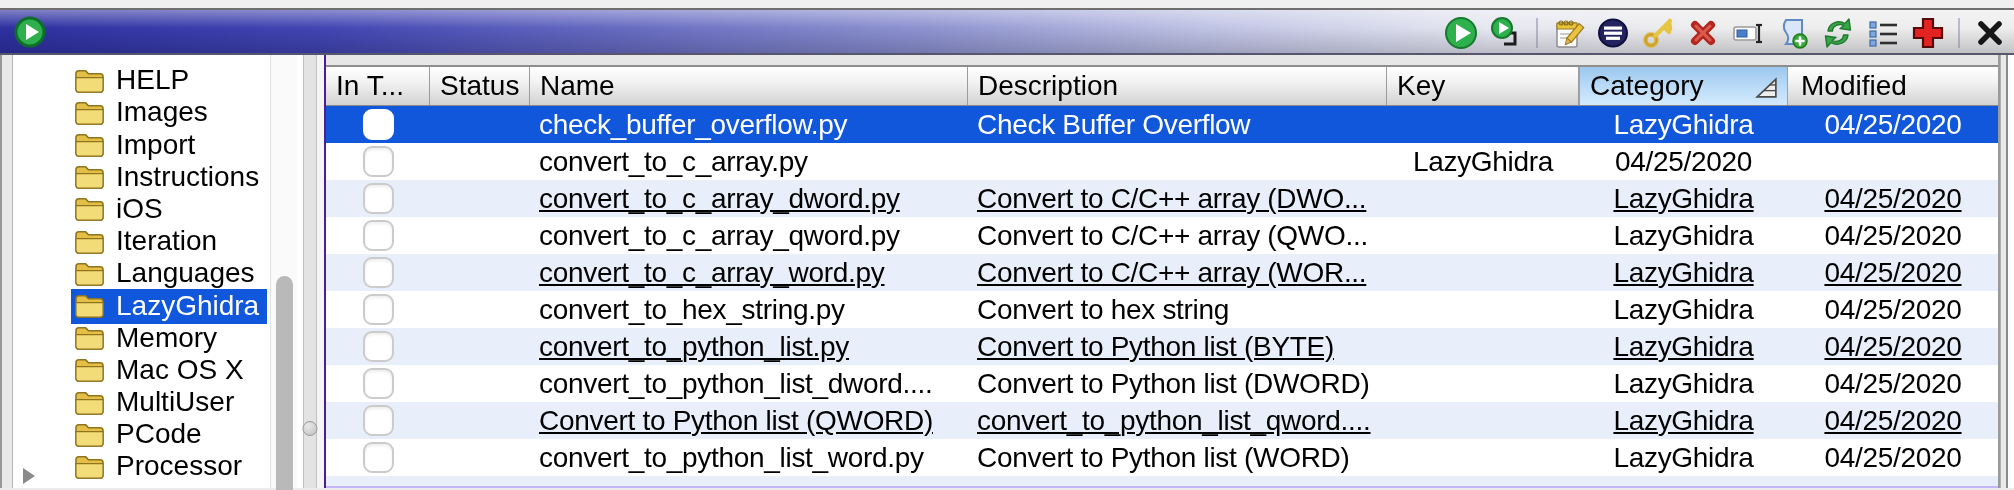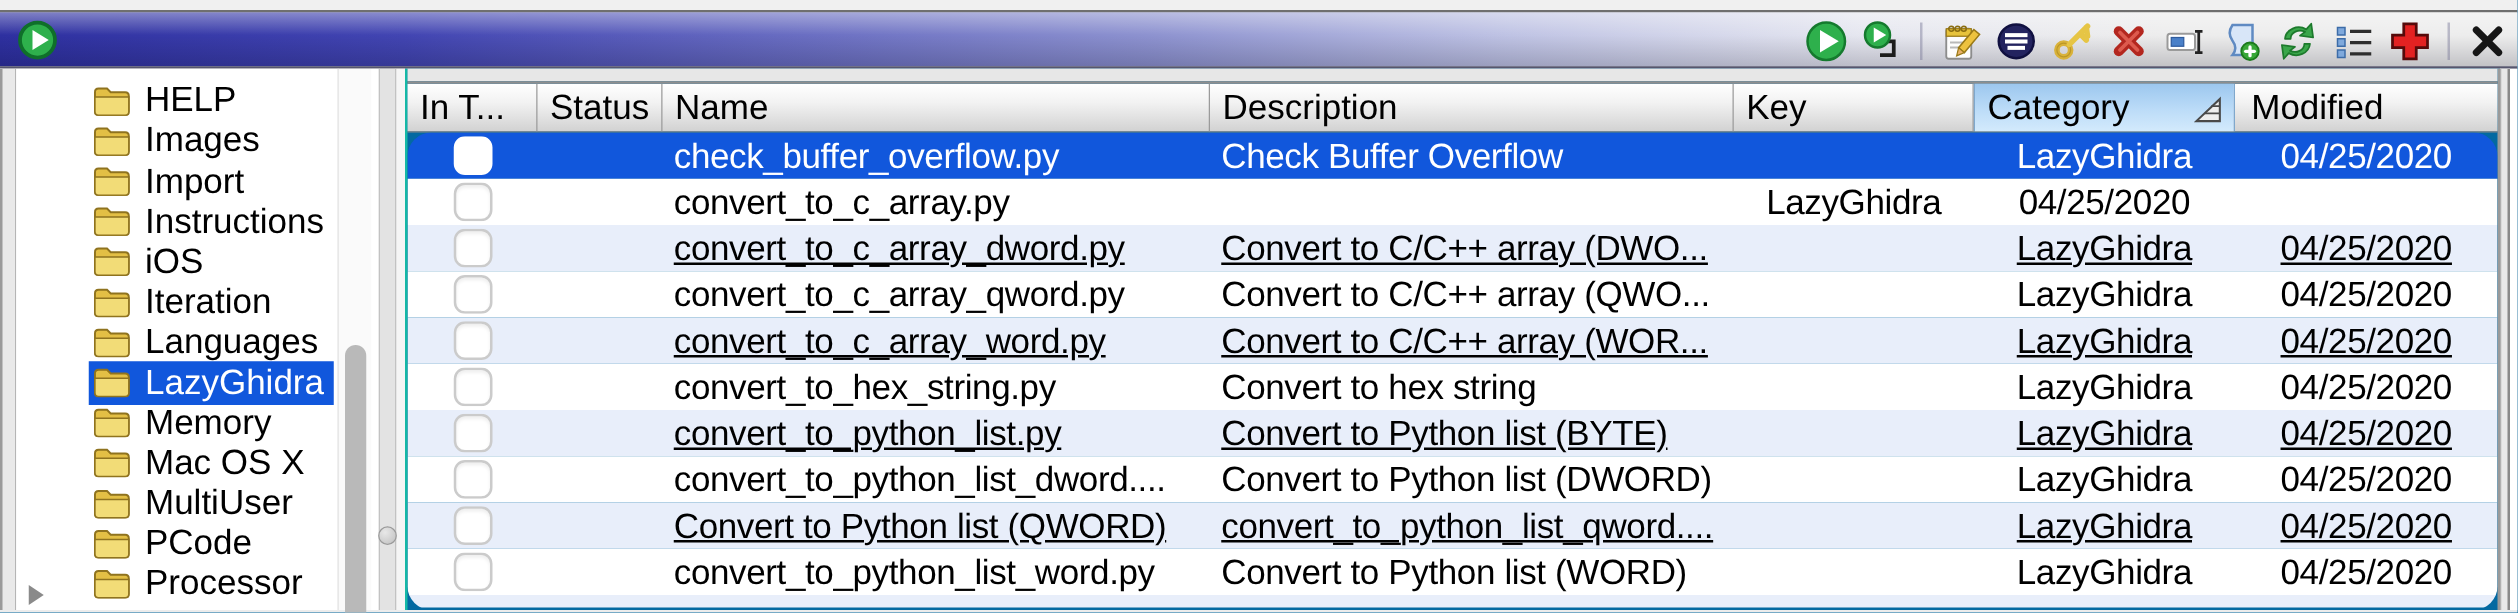--- a/index.html
+++ b/index.html
@@ -48,39 +48,39 @@
   .tree-scroll { width:27px; background:#fafafa; border-left:1px solid #e2e2e2; position:relative; }
   .tree-thumb { position:absolute; left:5px; top:221px; width:17px; height:260px; border-radius:9px; background:#b9b9b9; }
 
   
   .split-gap1 { width:6px; background:#fff; }
   .splitter { width:14px; background:#e3e3e3; border-left:1px solid #c2c2c2; border-right:1px solid #c2c2c2; position:relative; }
   .splitter .grip { position:absolute; left:50%; top:366px; transform:translateX(-50%); width:15px; height:15px; border-radius:50%; background:radial-gradient(circle at 35% 30%, #e8e8e8, #bfbfbf); border:1px solid #9a9a9a; }
   .split-gap2 { width:7px; background:#f5f5f5; }
 
   
-  .table-panel { width:1676px; display:flex; flex-direction:column; border-left:2px solid #14b8a6; border-right:2px solid #9a9a9a; background:#0369a1; }
+  .table-panel { width:1676px; display:flex; flex-direction:column; border-left:2px solid #4c1d95; border-right:2px solid #9a9a9a; background:#c4b5fd; }
   .table-top-gap { height:10px; background:#e7e7e7; }
   .thead {
     height:41px; display:grid; grid-template-columns:104px 100px 438px 419px 192px 209px 210px;
     background:linear-gradient(to bottom,#ffffff 0%,#f2f2f2 40%,#d2d2d2 100%);
     border-top:2px solid #8e8e8e; border-bottom:1px solid #8a8a8a;
   }
   .th {
     font-size:28px; color:#000; display:flex; align-items:center; padding-left:10px;
     border-right:1px solid #9b9b9b; white-space:nowrap; overflow:hidden; cursor:default; position:relative;
   }
   .th:last-child { border-right:none;padding-left:13px; }
   .th.sorted {
     background:linear-gradient(to bottom,#9cc7ee 0%,#bcdcf8 55%,#d3eafc 100%);
     border-left:1px solid #7fa8cd; border-right:1px solid #7fa8cd;
   }
   .th.sorted .sort-ic { position:absolute; right:8px; top:8px; width:25px; height:25px; }
 
-  .tbody { flex:1; overflow:hidden;border-radius:19px; }
+  .tbody { flex:1; overflow:hidden; }
   .tbl-row { display:grid; grid-template-columns:104px 100px 438px 419px 192px 209px 210px; height:37px; align-items:center; background:#fff; }
   .tbl-row.alt { background:#e8eefa;text-decoration:underline; }
   .tbl-row.selected { background:#1157dc; }
   .tbl-row.selected .cell { color:#fff; }
   .cell { font-size:28px; color:#000; white-space:nowrap; overflow:hidden; letter-spacing:-0.3px; }
   .c-name, .c-desc { padding-left:9px; }
   .c-cat, .c-mod { text-align:center; }
   .c-check { display:flex; justify-content:center; }
   .checkbox {
     width:31px; height:31px; background:#fff; border:2px solid #cbcbcb; border-radius:9px;

